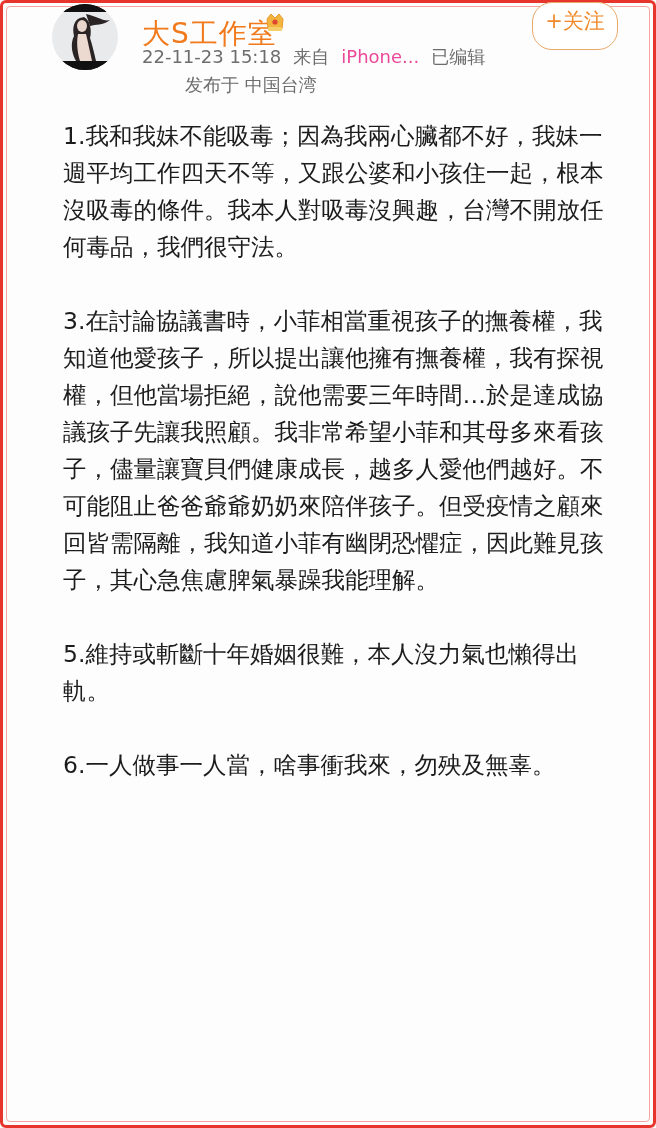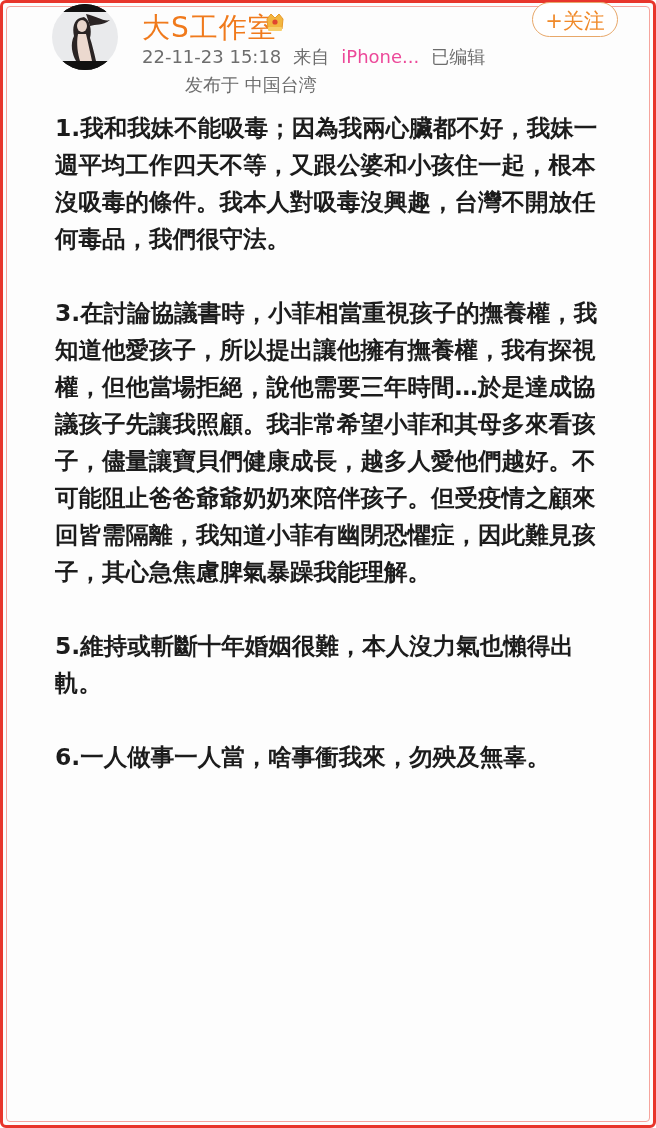--- a/index.html
+++ b/index.html
@@ -1,29 +1,29 @@
 <!DOCTYPE html>
 <html><head>
 <meta charset="utf-8">
 <style>
   html, body { margin:0; padding:0; background:#ffffff; }
   body { width:656px; height:1128px; overflow:hidden; position:relative; font-family:"DejaVu Sans", "Liberation Sans", sans-serif; }
   .frame { position:absolute; left:0; top:0; width:656px; height:1128px; box-sizing:border-box; border:3px solid #e8352b; border-radius:6px; background:#fdfdfd; }
   .frame-inner { position:absolute; left:3px; top:3px; right:3px; bottom:3px; border:1px solid #f6a59e; border-radius:4px; pointer-events:none; }
   .avatar { position:absolute; left:52px; top:4px; width:66px; height:66px; border-radius:50%; overflow:hidden; background:linear-gradient(#111 0 12%, #e9eaec 12% 86%, #111 86%); }
   .avatar svg { width:100%; height:100%; display:block; }
-  .name { position:absolute; left:142px; top:10px; font-size:28px; color:#f07a1c; letter-spacing:1px; white-space:nowrap; line-height:36px; }
+  .name { position:absolute; left:142px; top:16px; font-size:28px; color:#f07a1c; letter-spacing:1px; white-space:nowrap; line-height:36px; }
   .crown { position:absolute; left:263px; top:10px; width:24px; height:24px; }
-  .follow { position:absolute; left:532px; top:2px; width:86px; height:35px; box-sizing:border-box; border:1.5px solid #e8a86a; border-radius:20px; color:#f08a2a; font-size:21px; text-align:center; line-height:37px; background:#fff; }
+  .follow { position:absolute; left:532px; top:2px; width:86px; height:48px; box-sizing:border-box; border:1.5px solid #e8a86a; border-radius:20px; color:#f08a2a; font-size:21px; text-align:center; line-height:37px; background:#fff; }
   .meta { position:absolute; left:142px; top:44px; font-size:18px; color:#6d6d6d; white-space:nowrap; line-height:26px; }
   .meta .src { color:#ec4899; }
   .meta span { margin-right:12px; }
   .loc { position:absolute; left:142px; top:72px; font-size:18px; color:#6d6d6d; white-space:nowrap; line-height:26px;margin-left:43px; }
   .body { position:absolute; left:55px; top:110px; width:560px; font-size:23.5px; color:#1c1c1c; line-height:37px; }
-  .para { margin:0; padding:0;font-weight:bold; }
+  .para { margin:8px; padding:0; }
   .para + .para { margin-top:37px; }
 </style>
 </head>
 <body>
 
 <div class="frame">
   <div class="frame-inner"></div>
 </div>
 
 <div class="avatar">

